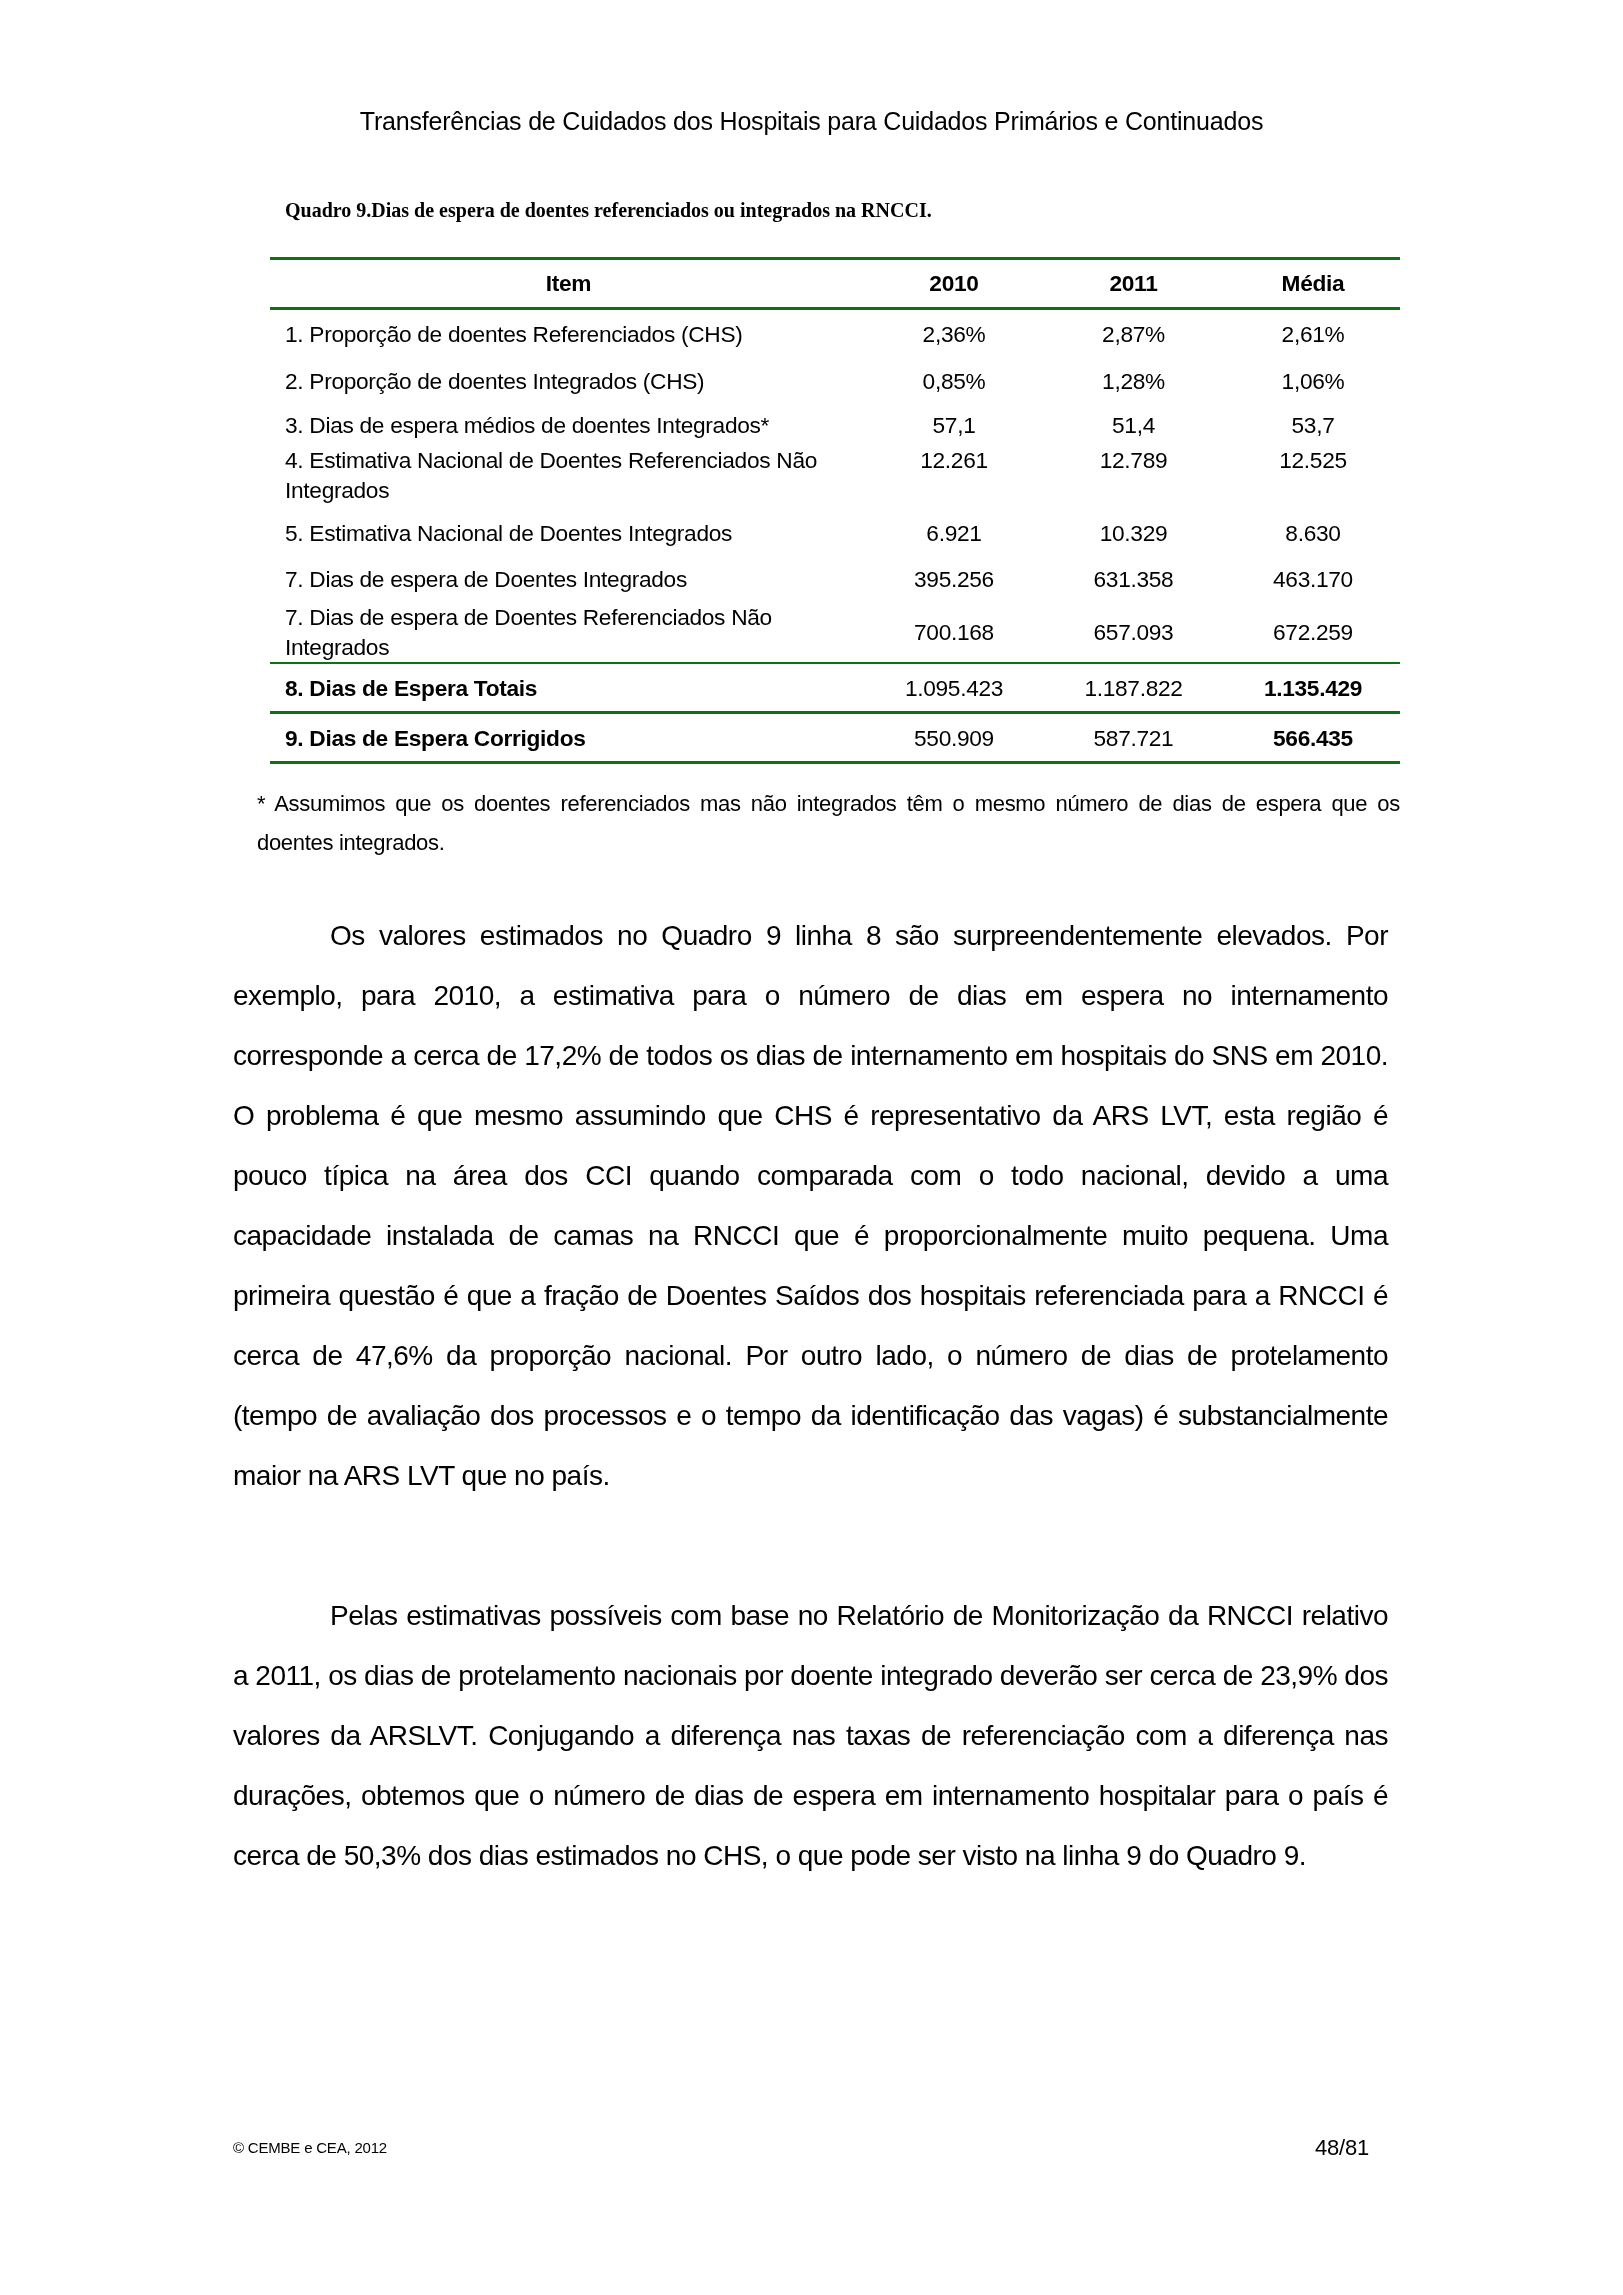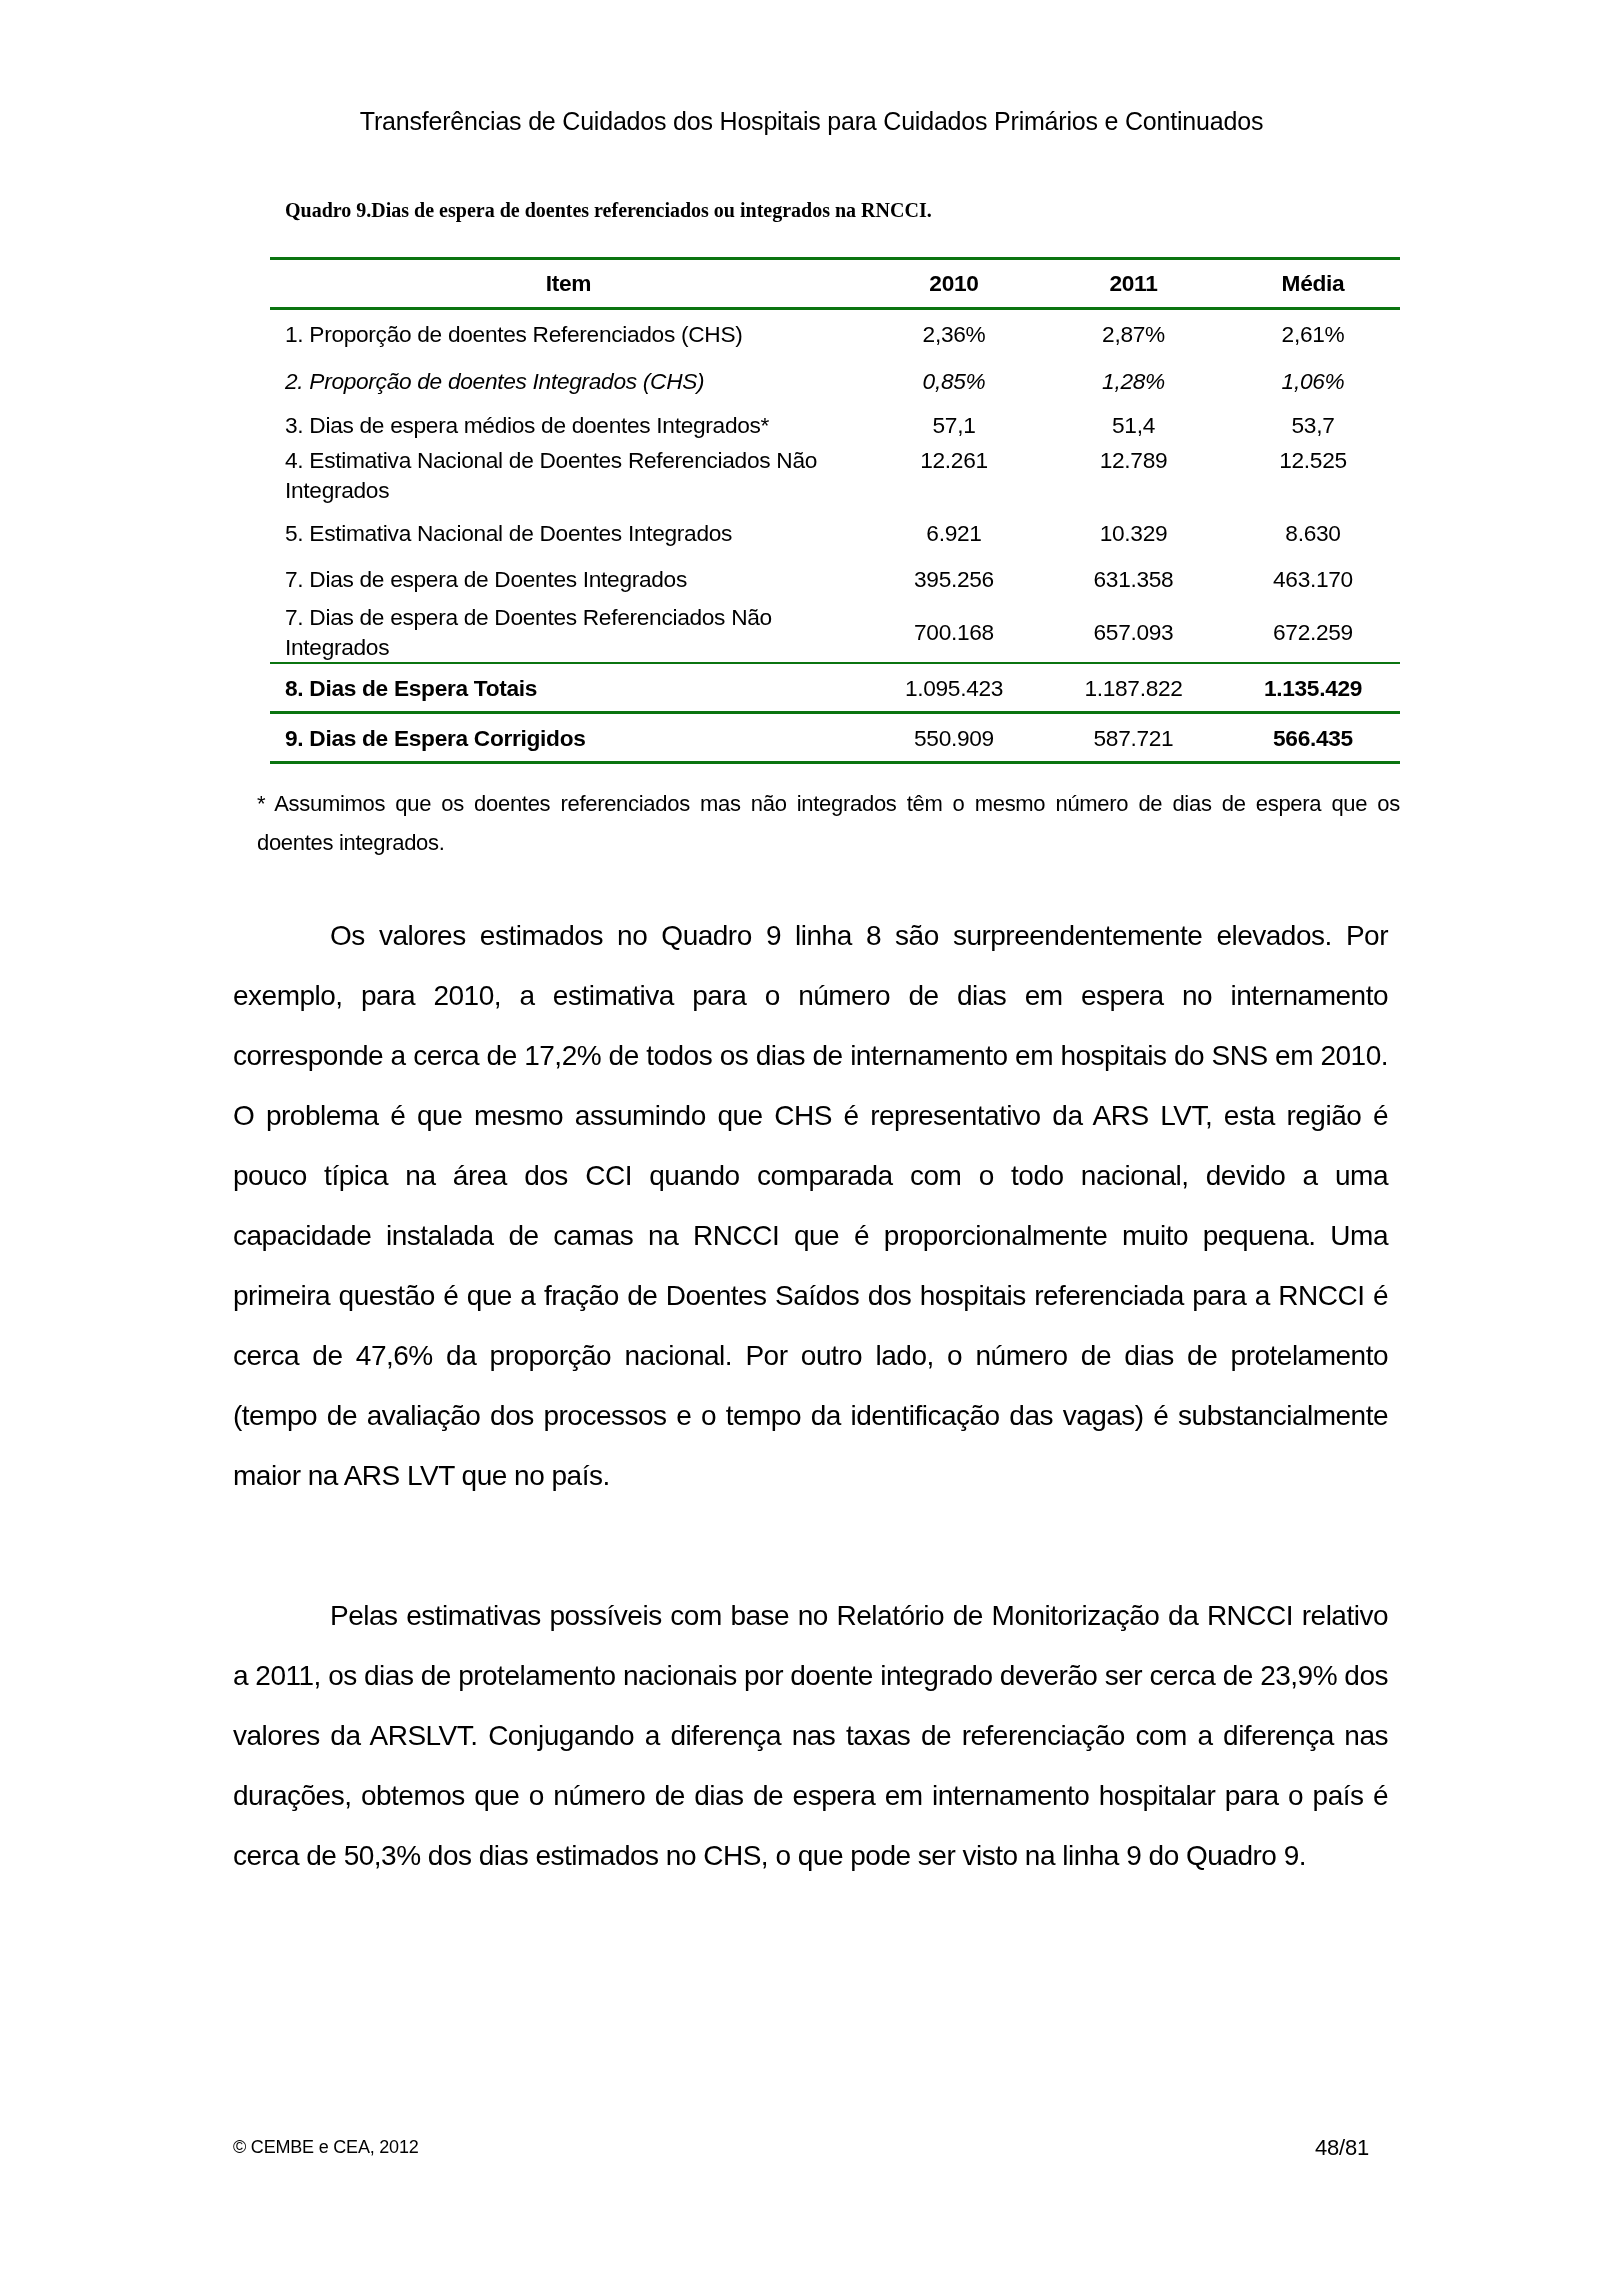--- a/index.html
+++ b/index.html
@@ -65,21 +65,21 @@
     }
     .data-table td.num {
       text-align: center;
     }
     .data-table td.top { vertical-align: top; }
     .col-item { width: 597px; }
     .col-2010 { width: 174px; }
     .col-2011 { width: 185px; }
     .col-media { width: 174px; }
     .data-table tr.r1 td { height: 47px; }
-    .data-table tr.r2 td { height: 47px; font-style: italic; }
+    .data-table tr.r2 td { height: 47px; }
     .data-table tr.r3 td { height: 41px; }
     .data-table tr.r4 td { height: 65px; }
     .data-table tr.r5 td { height: 45px; }
     .data-table tr.r6 td { height: 47px; }
     .data-table tr.r7 td { height: 60px; }
     .data-table tr.r8 td {
       height: 47px;
       border-top: 2.3px solid #0b7410;
       border-bottom: 3px solid #0b7410;
     }
@@ -112,21 +112,21 @@
       margin: 0;
       text-indent: 97px;
     }
     .para-1 { top: 906px; }
     .para-2 { top: 1586px; }
 
     .footer-left {
       position: absolute;
       left: 233px;
       top: 2134px;
-      font-size: 18px;
+      font-size: 15px;
       line-height: 27px;
       letter-spacing: -0.2px;
     }
     .footer-right {
       position: absolute;
       right: 254px;
       top: 2134px;
       font-size: 22px;
       line-height: 27px;
       letter-spacing: -0.2px;

